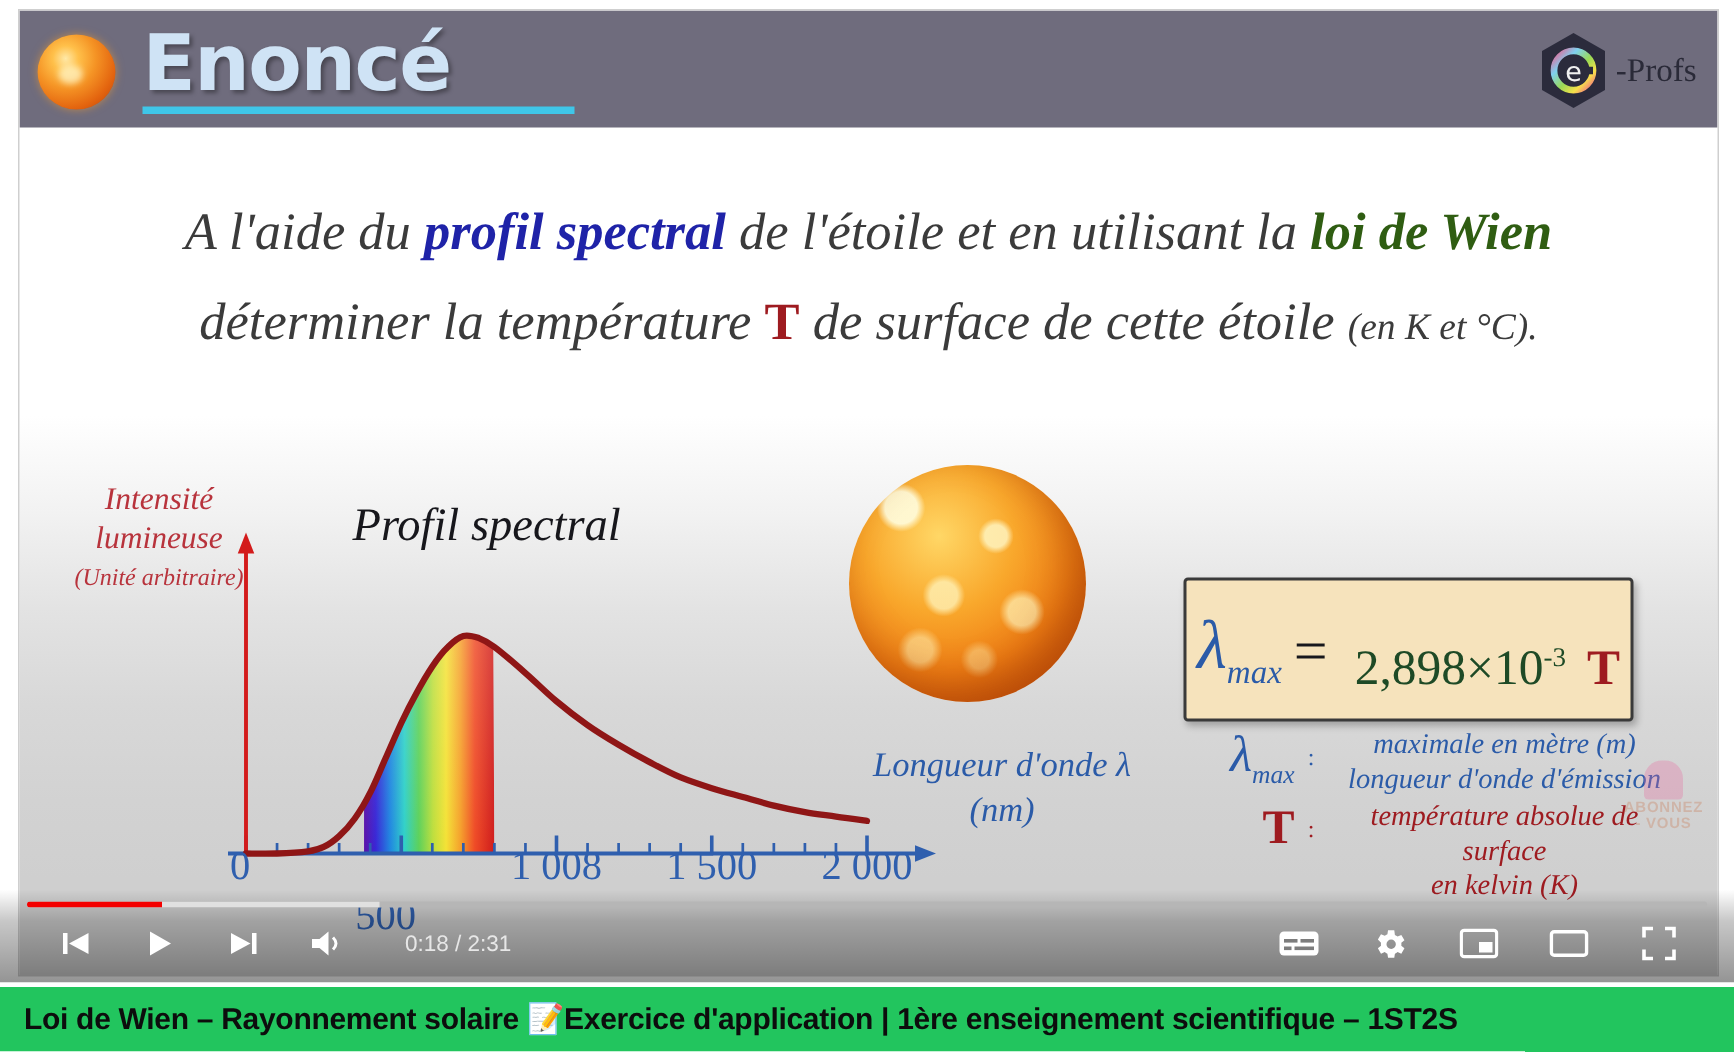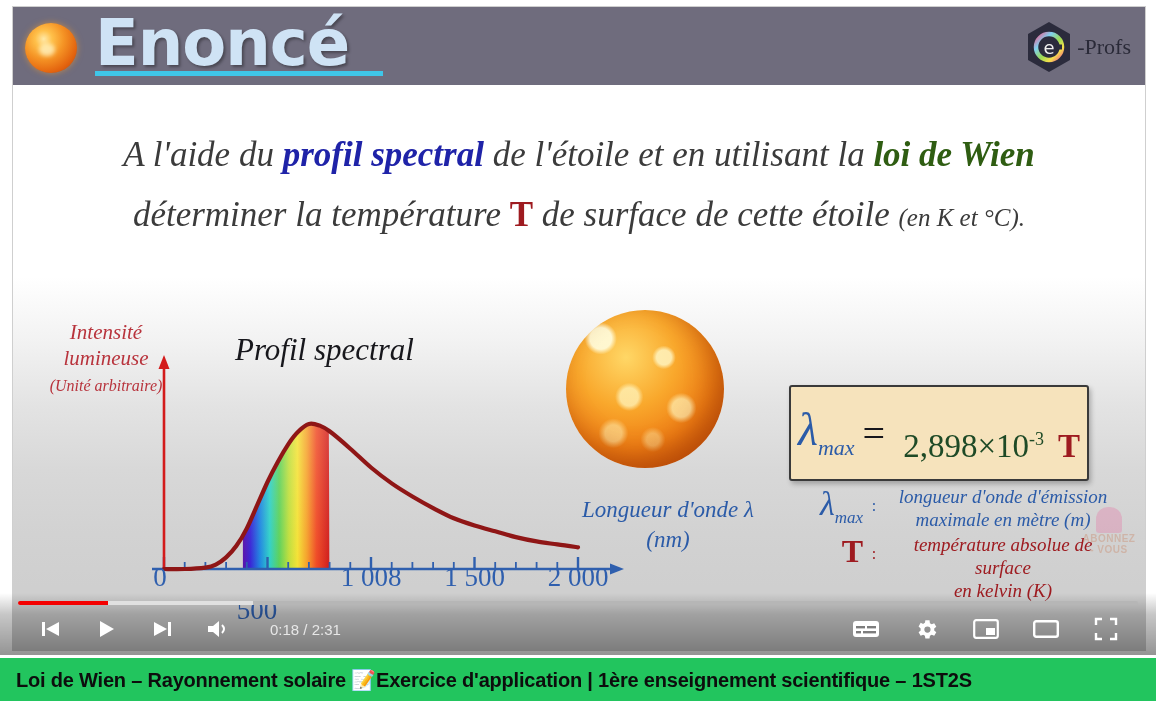--- a/index.html
+++ b/index.html
@@ -14,21 +14,21 @@
        border:1px solid #cfcfcf;}
 
   
   .header{position:absolute;left:0;top:0;width:1132px;height:78px;background:#6f6c7d;}
   .hdr-sun{position:absolute;left:12px;top:16px;width:52px;height:50px;border-radius:50%;
       background:radial-gradient(circle at 36% 32%,#ffe9a8 0%,#ffc04a 18%,#f59425 42%,#e4650f 70%,#b83c05 100%);
       box-shadow:0 0 6px rgba(255,160,40,.55);}
   .hdr-sun:after{content:"";position:absolute;left:26%;top:40%;width:32%;height:26%;border-radius:50%;
       background:rgba(255,246,200,.75);filter:blur(2px);}
   .hdr-title{position:absolute;left:82px;top:2px;font-family:"DejaVu Sans",sans-serif;font-weight:bold;
-      font-size:64px;color:#cfe3f5;letter-spacing:-1px;line-height:68px;
+      font-size:52px;color:#cfe3f5;letter-spacing:-1px;line-height:68px;
       text-shadow:2px 2px 3px rgba(0,0,0,.35);}
   .hdr-rule{position:absolute;left:82px;top:64px;width:288px;height:5px;background:#3fc6e8;}
 
   .logo{position:absolute;right:14px;top:16px;height:48px;display:flex;align-items:center;gap:4px;}
   .logo-hex{position:relative;width:48px;height:52px;}
   .logo-text{font-family:"Liberation Serif",serif;font-size:22px;color:#2a2a38;font-weight:400;}
 
   
   .statement{position:absolute;left:0;top:118px;width:1132px;text-align:center;
       font-family:"Liberation Serif",serif;color:#3b3b3b;}
@@ -251,22 +251,22 @@
         </span>
       </div>
 
       <div class="legend">
         <div class="leg-row">
           <div class="leg-sym">
             <span class="sym-lam"><span>λ</span><span class="sub">max</span></span>
           </div>
           <div class="leg-colon c-blue">:</div>
           <div class="leg-txt c-blue">
+            <div>maximale en mètre (m)</div>
             <div>longueur d'onde d'émission</div>
-            <div>maximale en mètre (m)</div>
           </div>
         </div>
         <div class="leg-row">
           <div class="leg-sym">
             <span class="sym-T">T</span>
           </div>
           <div class="leg-colon c-red">:</div>
           <div class="leg-txt c-red">
             <div>température absolue de surface</div>
             <div>en kelvin (K)</div>

